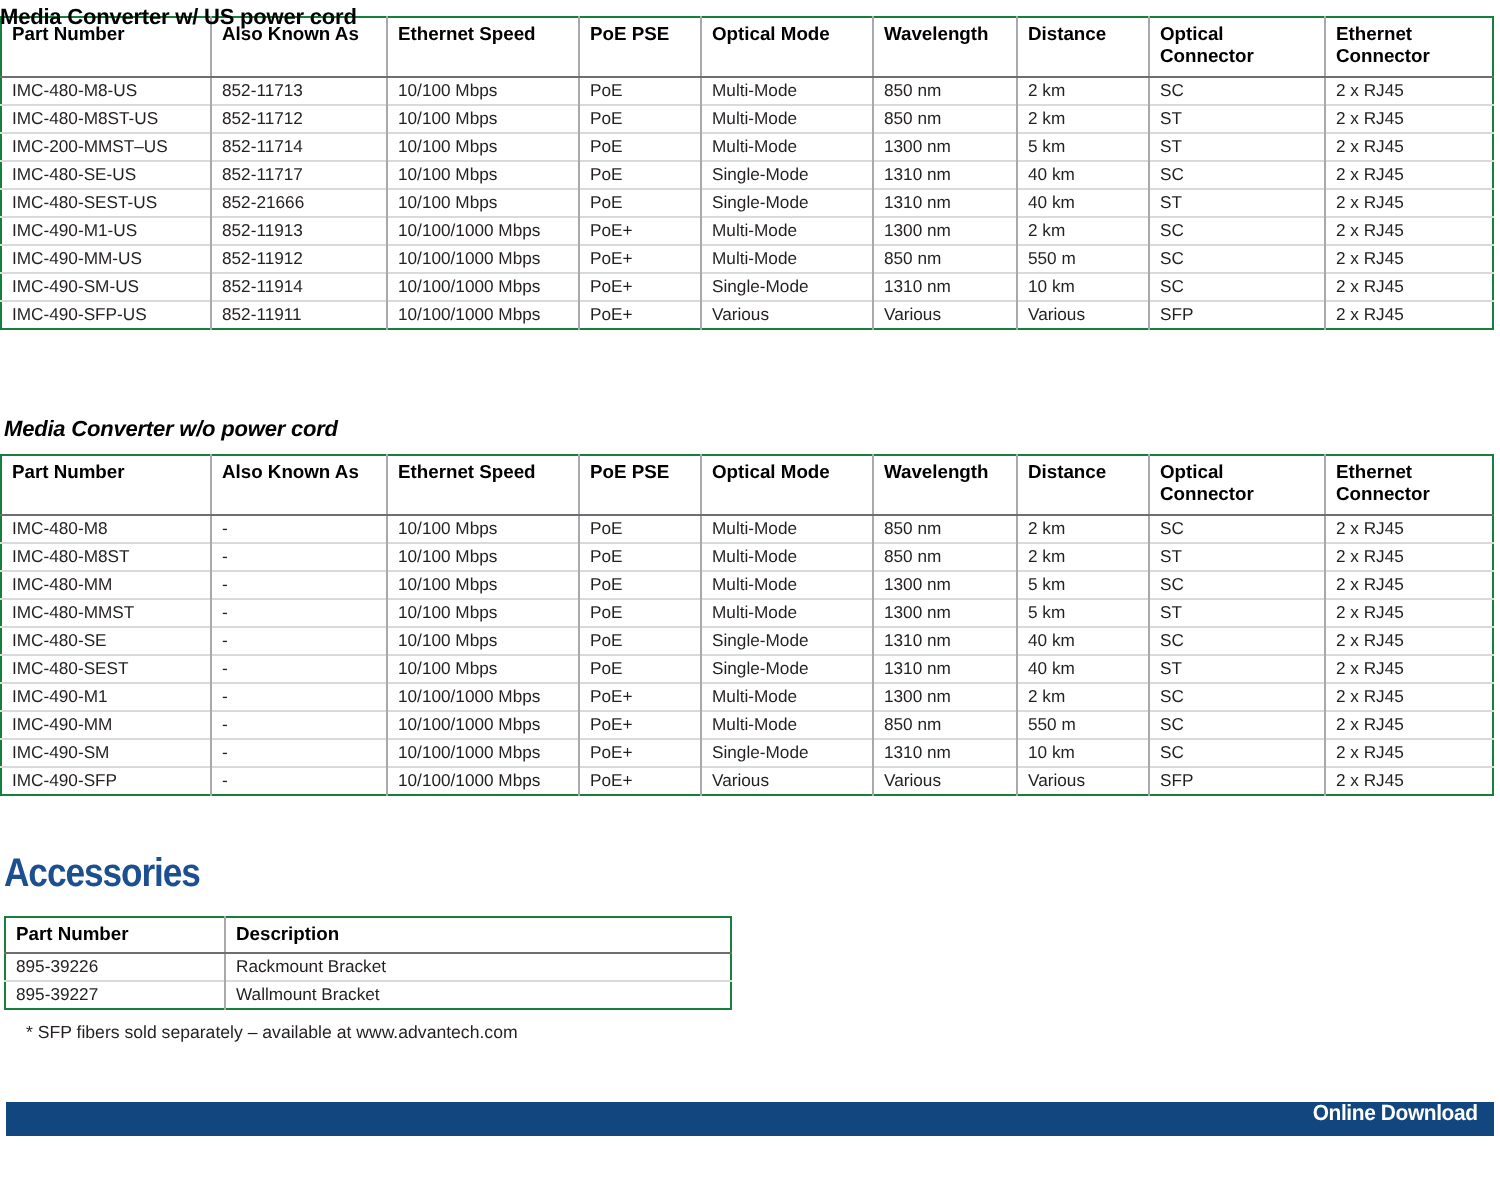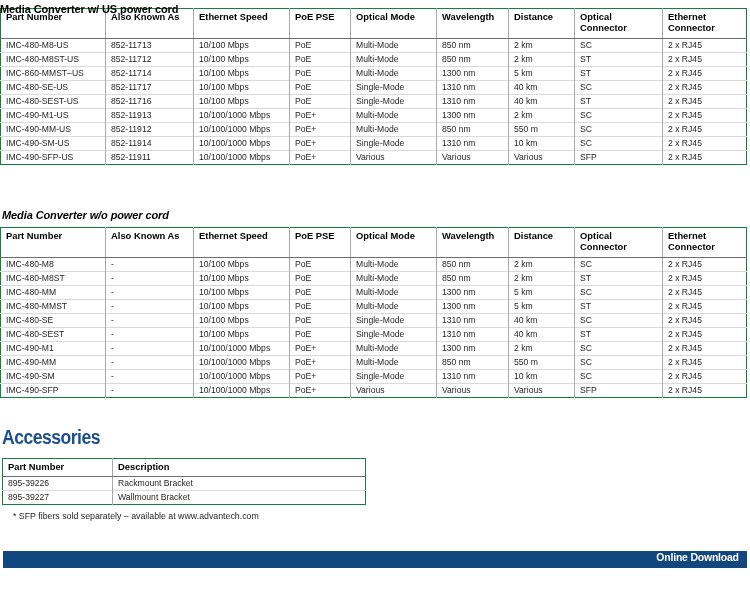--- a/index.html
+++ b/index.html
@@ -217,21 +217,21 @@
             <td>852-11712</td>
             <td>10/100 Mbps</td>
             <td>PoE</td>
             <td>Multi-Mode</td>
             <td>850 nm</td>
             <td>2 km</td>
             <td>ST</td>
             <td>2 x RJ45</td>
           </tr>
           <tr>
-            <td>IMC-860-MMST–US</td>
+            <td>IMC-200-MMST–US</td>
             <td>852-11714</td>
             <td>10/100 Mbps</td>
             <td>PoE</td>
             <td>Multi-Mode</td>
             <td>1300 nm</td>
             <td>5 km</td>
             <td>ST</td>
             <td>2 x RJ45</td>
           </tr>
           <tr>
@@ -240,21 +240,21 @@
             <td>10/100 Mbps</td>
             <td>PoE</td>
             <td>Single-Mode</td>
             <td>1310 nm</td>
             <td>40 km</td>
             <td>SC</td>
             <td>2 x RJ45</td>
           </tr>
           <tr>
             <td>IMC-480-SEST-US</td>
-            <td>852-11716</td>
+            <td>852-21666</td>
             <td>10/100 Mbps</td>
             <td>PoE</td>
             <td>Single-Mode</td>
             <td>1310 nm</td>
             <td>40 km</td>
             <td>ST</td>
             <td>2 x RJ45</td>
           </tr>
           <tr>
             <td>IMC-490-M1-US</td>

